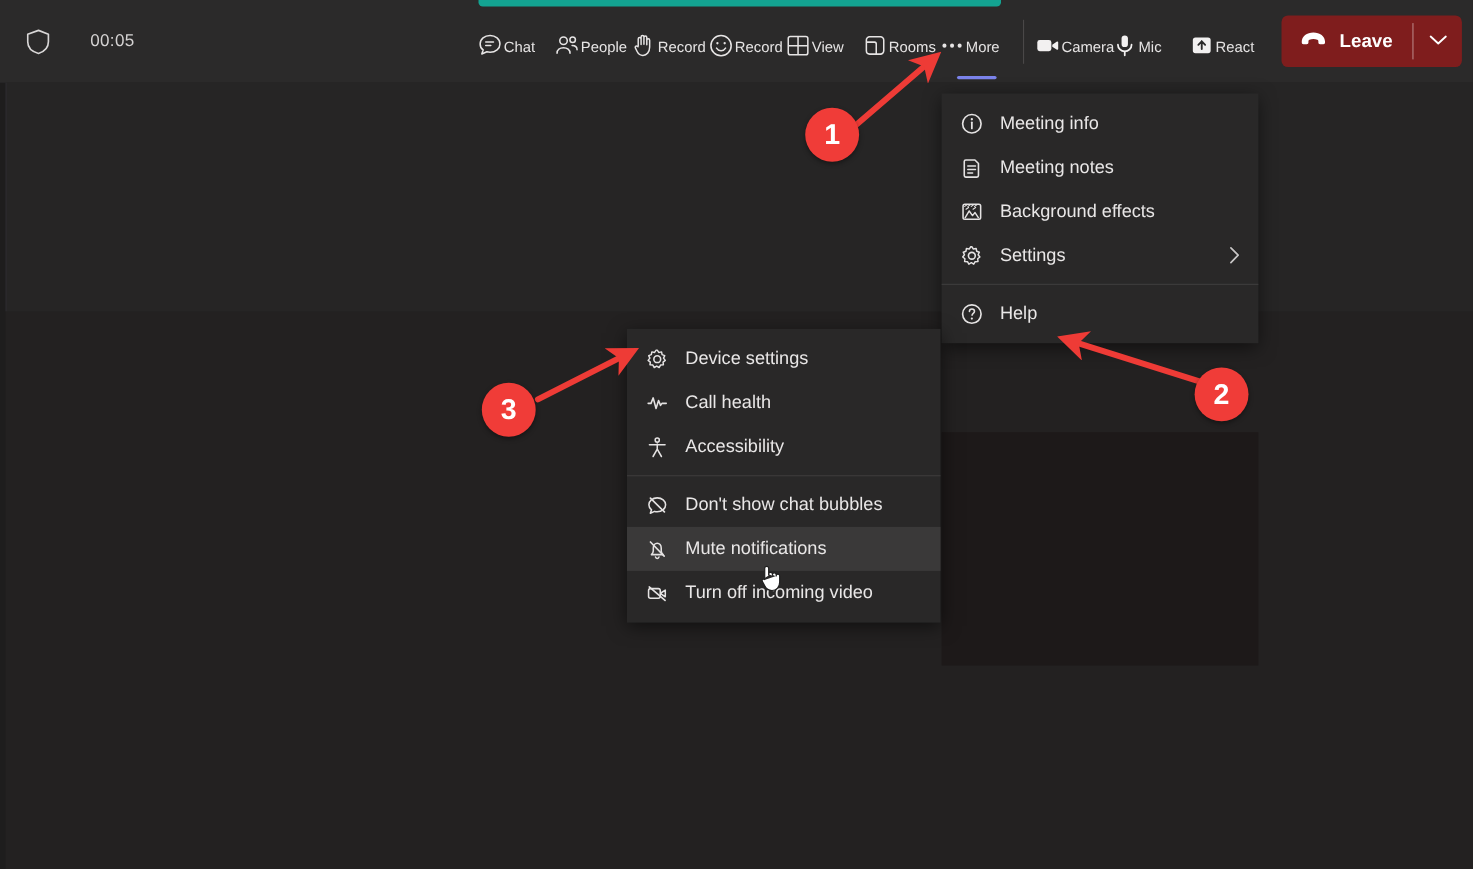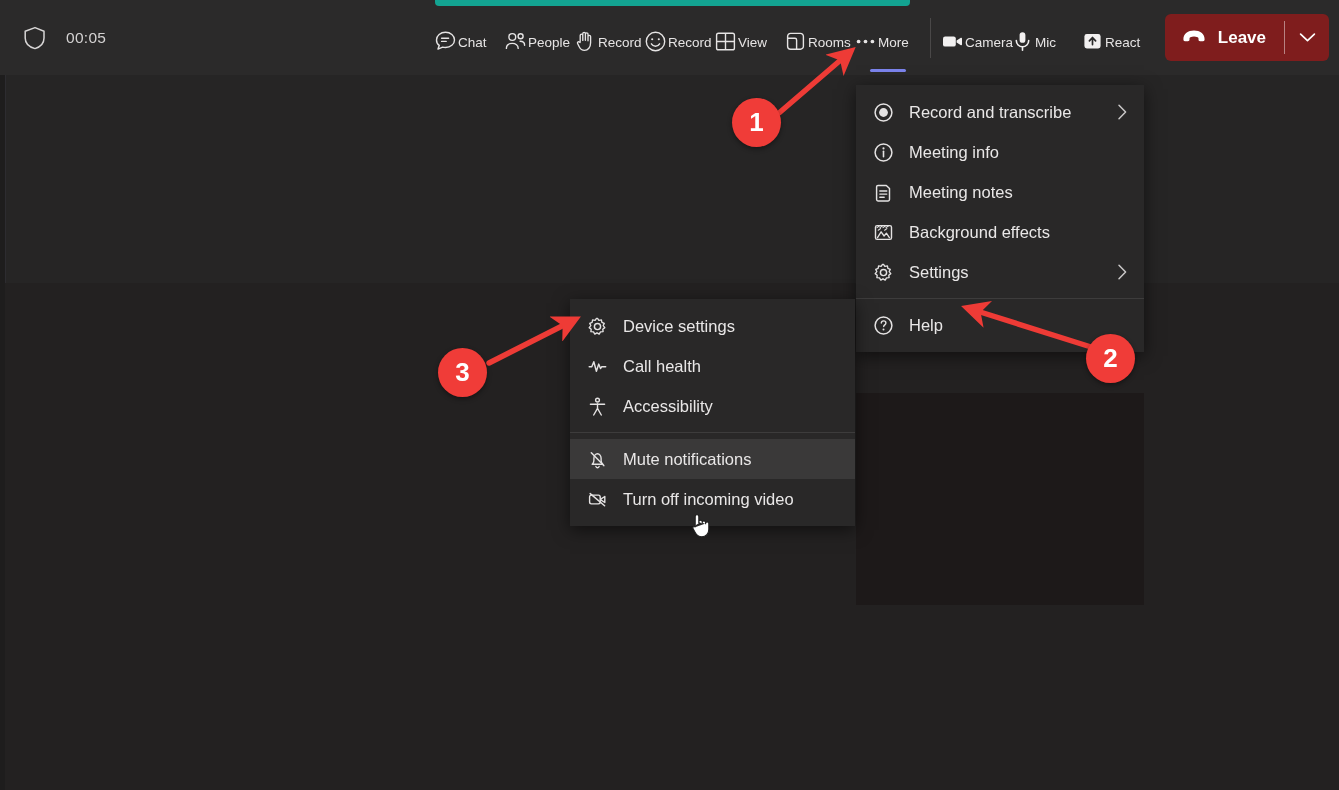--- a/index.html
+++ b/index.html
@@ -33,21 +33,21 @@
   .toolbar{
     position:absolute;left:0;top:0;width:1339px;height:75px;
     background:#2b2a2a;
   }
   .teal-bar{
     position:absolute;left:435px;top:0;width:475px;height:6px;
     background:#13a391;border-radius:0 0 4px 4px;
   }
   .meeting-left{
     position:absolute;left:24px;top:18px;height:40px;
-    display:flex;align-items:center;gap:20px;
+    display:flex;align-items:center;gap:36px;
   }
   .shield-icon{width:22px;height:24px;display:block;}
   .timer{
     color:#d4d2d2;font-size:15.5px;letter-spacing:.3px;
   }
 
   .toolbar-center{
     position:absolute;left:433px;top:10px;
     display:flex;align-items:flex-start;
   }
@@ -292,34 +292,20 @@
           </svg>
         </span>
       </div>
     </div>
   </div>
 
   <div class="shadow-panel"></div>
 
   <div class="menu" id="more-menu">
 
-    <div class="menu-item">
-      <span class="mi-ic">
-        <svg width="21" height="21" viewBox="0 0 21 21" fill="none">
-          <circle cx="10.5" cy="10.5" r="8.4" stroke="#e4e2e2" stroke-width="1.5"></circle>
-          <circle cx="10.5" cy="10.5" r="4.4" fill="#e4e2e2"></circle>
-        </svg>
-      </span>
-      <span class="mi-lb">Record and transcribe</span>
-      <span class="mi-chev">
-        <svg width="11" height="17" viewBox="0 0 11 17" fill="none">
-          <path d="M2 1.8 8.6 8.5 2 15.2" stroke="#c9c7c7" stroke-width="1.5" stroke-linecap="round" stroke-linejoin="round"></path>
-        </svg>
-      </span>
-    </div>
 
     <div class="menu-item">
       <span class="mi-ic">
         <svg width="21" height="21" viewBox="0 0 21 21" fill="none">
           <circle cx="10.5" cy="10.5" r="8.4" stroke="#e4e2e2" stroke-width="1.5"></circle>
           <path d="M10.5 9.2v5.6" stroke="#e4e2e2" stroke-width="1.6" stroke-linecap="round"></path>
           <circle cx="10.5" cy="6.4" r="1.05" fill="#e4e2e2"></circle>
         </svg>
       </span>
       <span class="mi-lb">Meeting info</span>
@@ -403,20 +389,29 @@
         <svg width="21" height="21" viewBox="0 0 21 21" fill="none">
           <circle cx="10.5" cy="4.1" r="1.9" stroke="#e4e2e2" stroke-width="1.4"></circle>
           <path d="M3.4 8.3h14.2M10.5 7.6v5.4M10.5 12.4 6.7 19M10.5 12.4 14.3 19" stroke="#e4e2e2" stroke-width="1.4" stroke-linecap="round" stroke-linejoin="round"></path>
         </svg>
       </span>
       <span class="mi-lb">Accessibility</span>
     </div>
 
     <div class="menu-sep"></div>
 
+    <div class="menu-item">
+      <span class="mi-ic">
+        <svg width="21" height="21" viewBox="0 0 21 21" fill="none">
+          <path d="M10.5 3.6c4.2 0 7.6 2.8 7.6 6.3 0 3.5-3.4 6.3-7.6 6.3-.8 0-1.6-.1-2.4-.3l-3.9 1.7 1.1-3.2c-1.4-1.1-2.4-2.7-2.4-4.5 0-3.5 3.4-6.3 7.6-6.3Z" stroke="#e4e2e2" stroke-width="1.4" stroke-linejoin="round"></path>
+          <path d="M4.3 3.9 17 16.4" stroke="#e4e2e2" stroke-width="1.5" stroke-linecap="round"></path>
+        </svg>
+      </span>
+      <span class="mi-lb">Don't show chat bubbles</span>
+    </div>
 
     <div class="menu-item hl">
       <span class="mi-ic">
         <svg width="21" height="21" viewBox="0 0 21 21" fill="none">
           <path d="M5.2 15.2h10.6c-1.2-1.1-1.7-2-1.7-3.6V9.2c0-2.4-1.6-4.4-3.6-4.4S6.9 6.8 6.9 9.2v2.4c0 1.6-.5 2.5-1.7 3.6Z" stroke="#e4e2e2" stroke-width="1.4" stroke-linejoin="round"></path>
           <path d="M8.9 17.4c.3.8.9 1.3 1.6 1.3s1.3-.5 1.6-1.3" stroke="#e4e2e2" stroke-width="1.35" stroke-linecap="round"></path>
           <path d="M4.3 3.7 16.8 16.6" stroke="#e4e2e2" stroke-width="1.5" stroke-linecap="round"></path>
         </svg>
       </span>
       <span class="mi-lb">Mute notifications</span>

